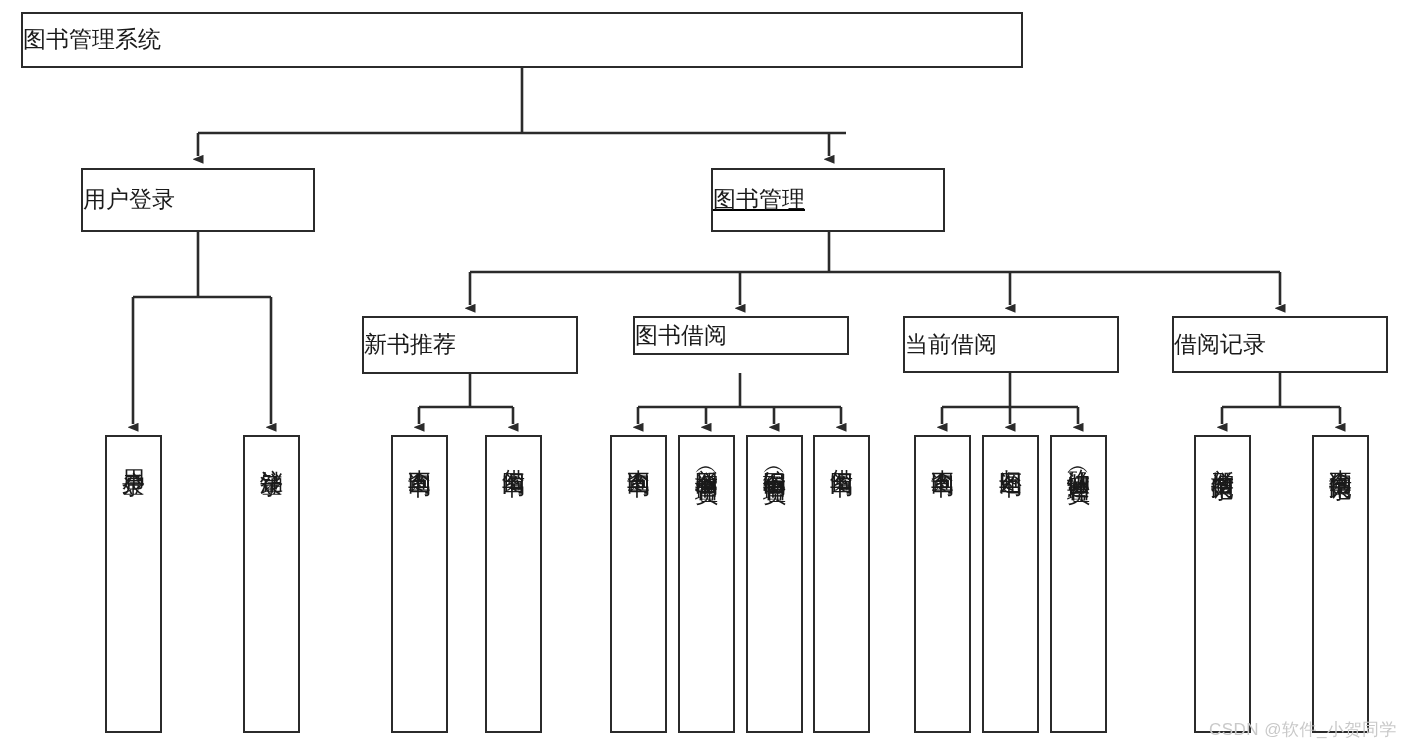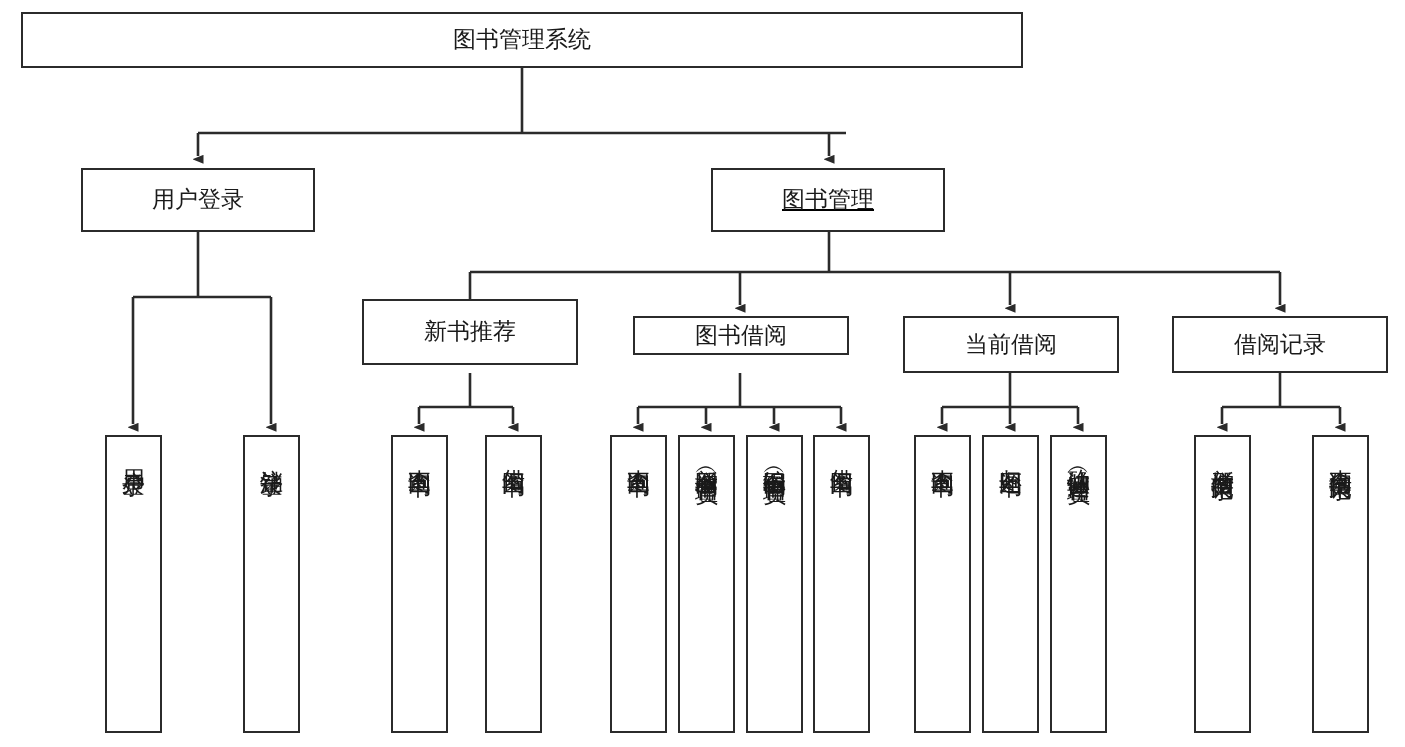--- a/index.html
+++ b/index.html
@@ -26,21 +26,20 @@
     height: 747px;
     pointer-events: none;
   }
   .node {
     position: absolute;
     box-sizing: border-box;
     background: #ffffff;
     border: 2px solid #2b2b2b;
     display: flex;
     align-items: center;
-    justify-content: center;
     z-index: 2;
   }
   .node .label {
     color: #1a1a1a;
     text-align: center;
     line-height: 1.18;
     white-space: nowrap;
   }
   
   .node.horiz .label {
@@ -133,21 +132,21 @@
     <span class="label">图书管理系统</span>
   </div>
 
   <div class="node horiz" style="left:81px; top:168px; width:234px; height:64px;">
     <span class="label">用户登录</span>
   </div>
   <div class="node horiz" style="left:711px; top:168px; width:234px; height:64px;text-decoration:underline;">
     <span class="label">图书管理</span>
   </div>
 
-  <div class="node horiz" style="left:362px; top:299px; width:216px; height:66px;">
+  <div class="node horiz" style="left:362px; top:316px; width:216px; height:58px;">
     <span class="label">新书推荐</span>
   </div>
   <div class="node horiz" style="left:633px; top:316px; width:216px; height:39px;">
     <span class="label">图书借阅</span>
   </div>
   <div class="node horiz" style="left:1172px; top:316px; width:216px; height:57px;">
     <span class="label">借阅记录</span>
   </div>
   <div class="node horiz" style="left:903px; top:316px; width:216px; height:57px;">
     <span class="label">当前借阅</span>
@@ -190,14 +189,15 @@
     <span class="label">确认归还（管理员）</span>
   </div>
 
   <div class="node vert" style="left:1194px; top:435px; width:57px; height:298px;">
     <span class="label">新增借阅记录</span>
   </div>
   <div class="node vert" style="left:1312px; top:435px; width:57px; height:298px;">
     <span class="label">查询借阅记录</span>
   </div>
 
+  <div id="watermark">CSDN @软件_小贺同学</div>
 
 </div>
 
 </body></html>

